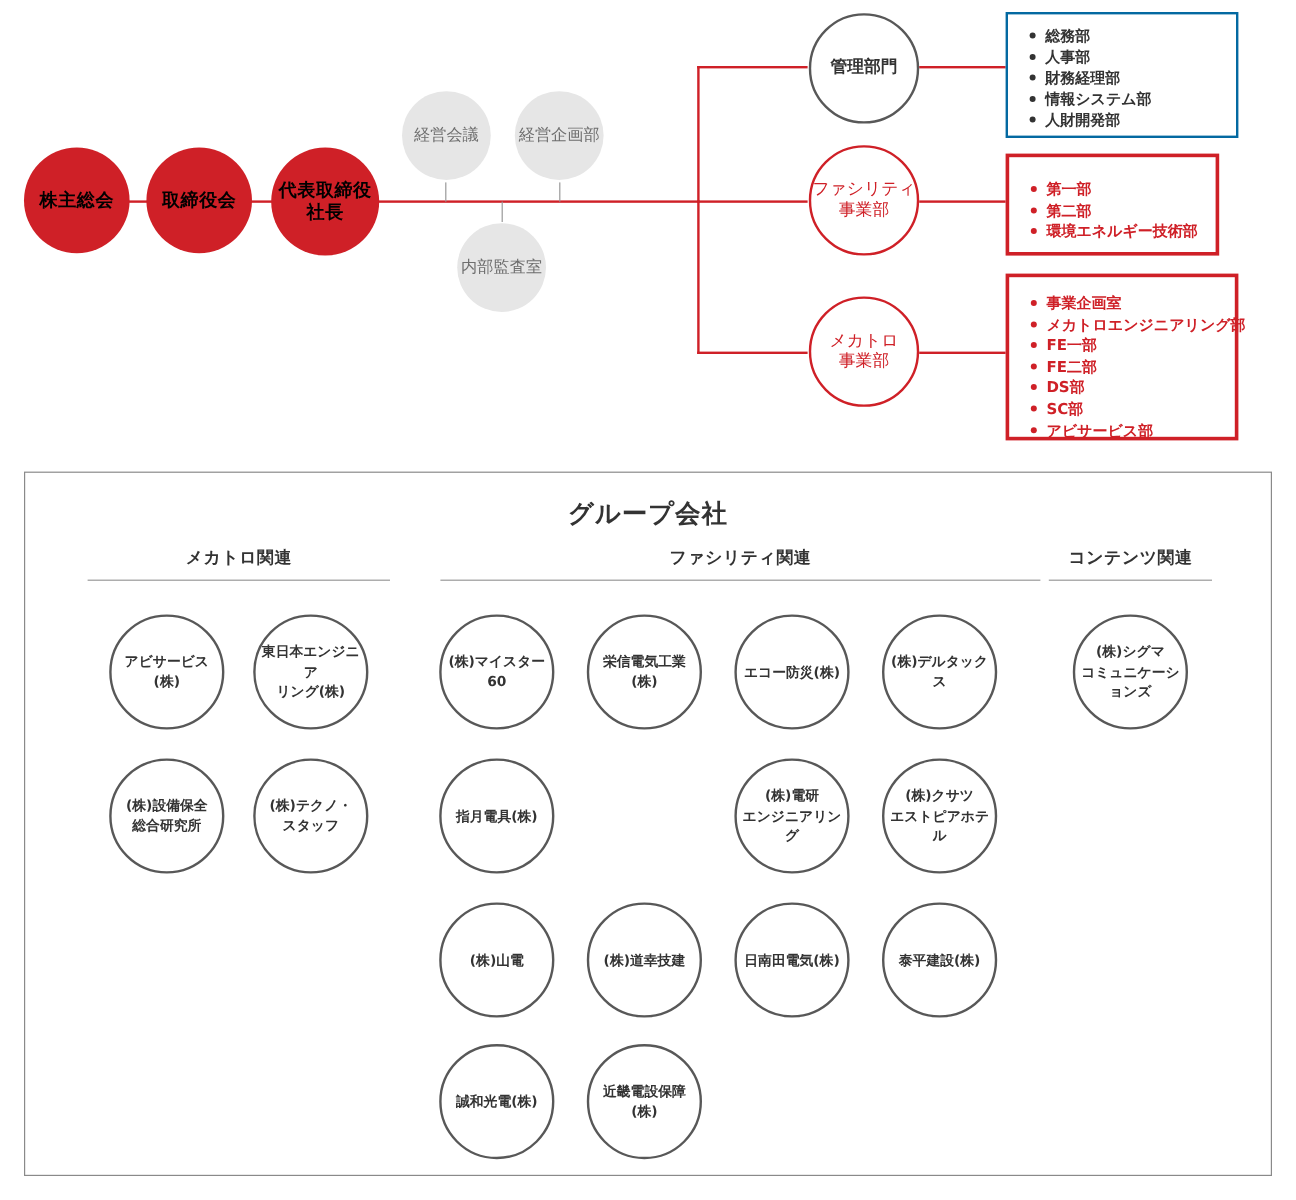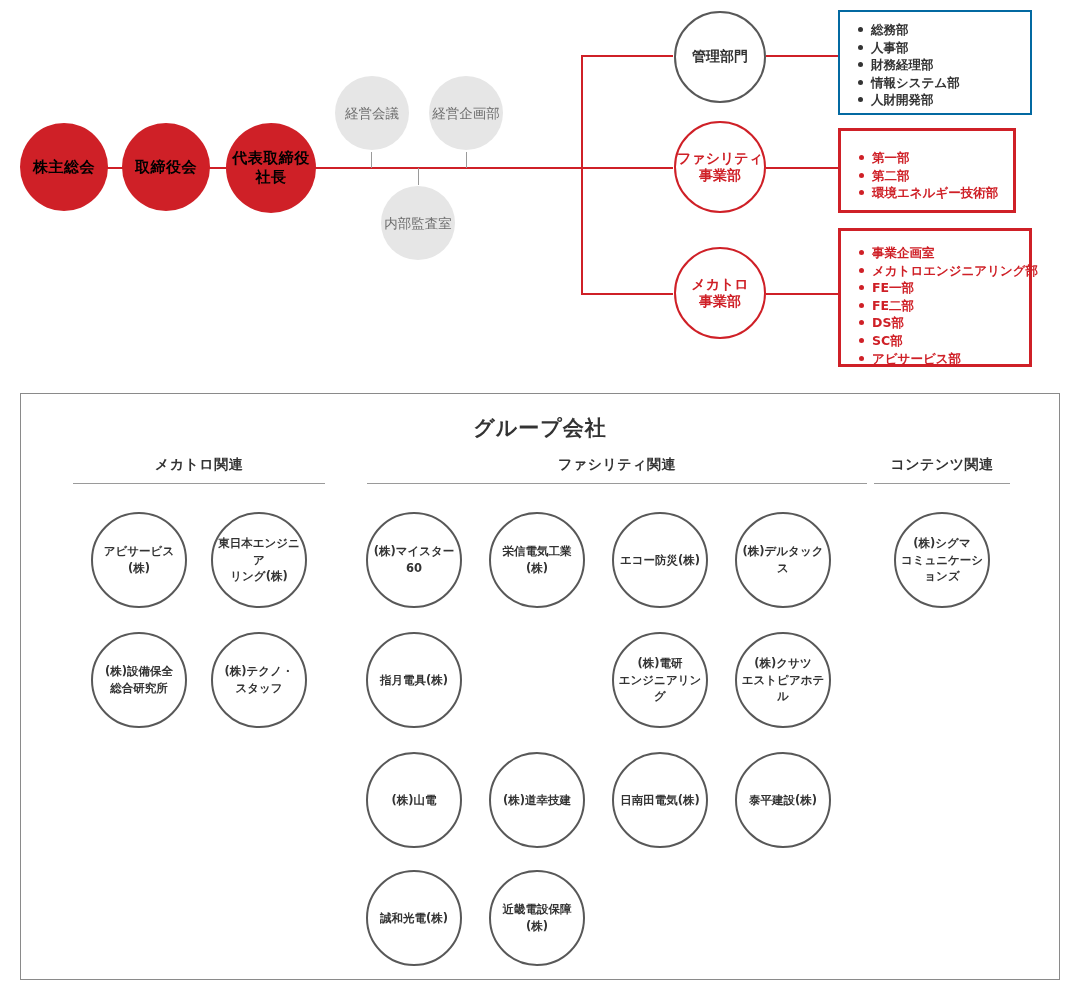--- a/index.html
+++ b/index.html
@@ -35,21 +35,21 @@
   .circ-gray{
     background:#e6e6e6;color:#6e6e6e;
     font-size:13.5px;
   }
   .circ-out-gray{
     background:#ffffff;border:2px solid #585858;color:#333333;
     font-weight:bold;font-size:14px;
   }
   .circ-out-red{
     background:#ffffff;border:2px solid #cf2027;color:#cf2027;
-    font-weight:bold;font-size:14px;
+    font-weight:normal;font-size:14px;
   }
 
   
   .deptbox{
     position:absolute;box-sizing:border-box;
     background:#ffffff;
     padding:9px 0 9px 18px;
   }
   .deptbox.gray{border:2px solid #0369a1;}
   .deptbox.red{border:3px solid #cf2027;}

